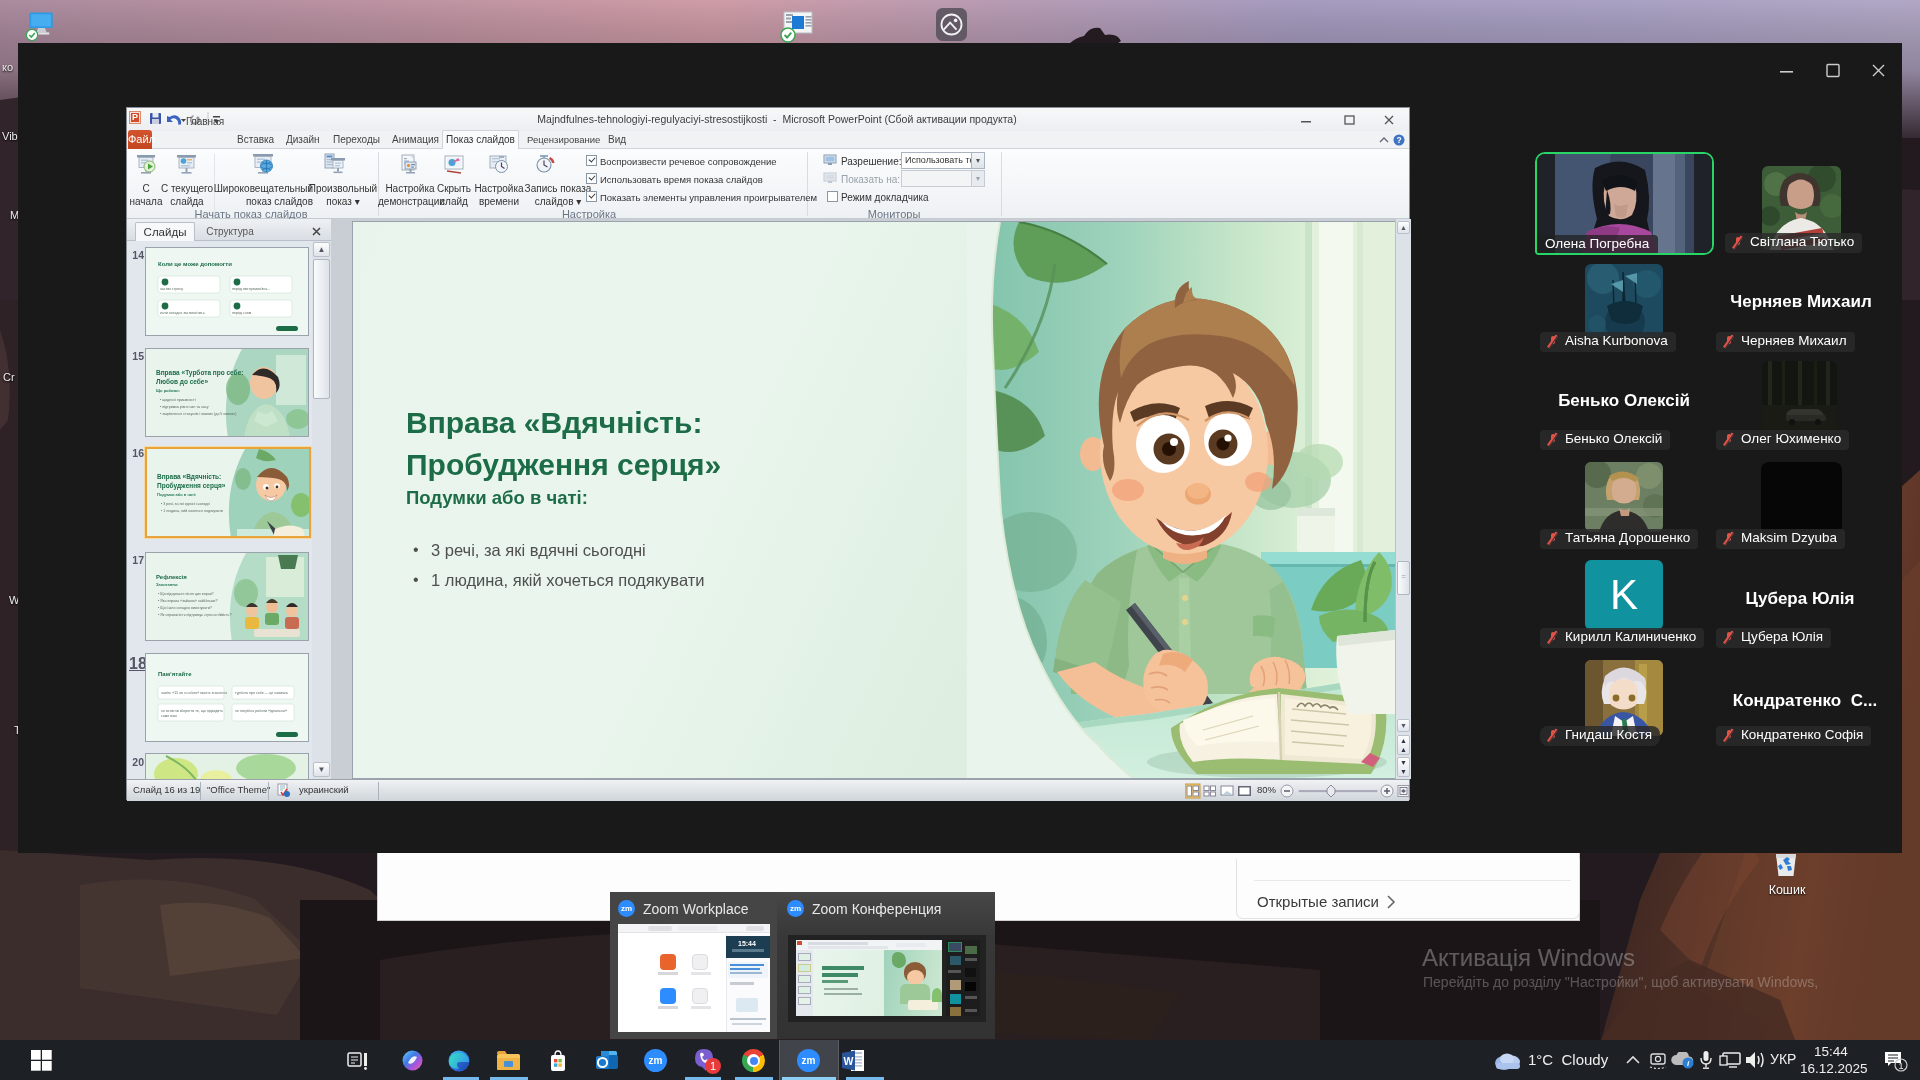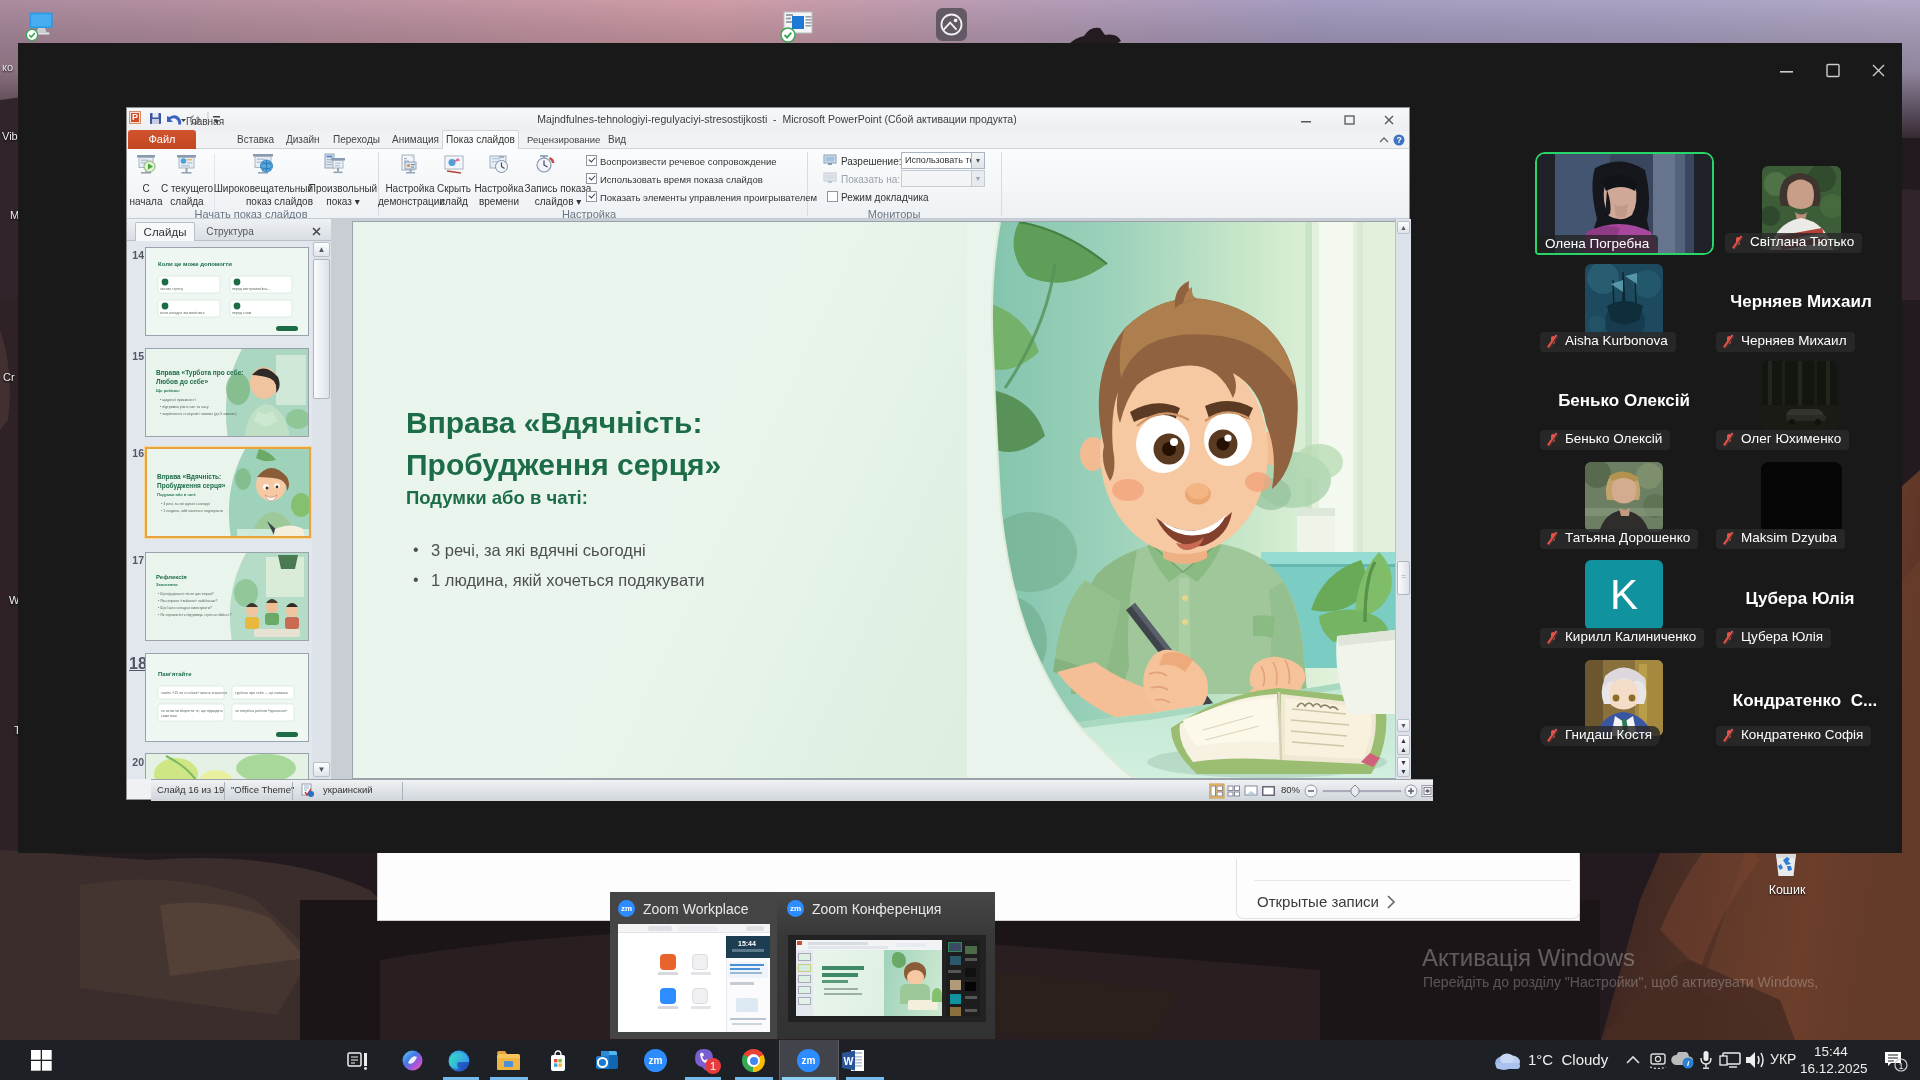--- a/index.html
+++ b/index.html
@@ -265,21 +265,21 @@
       <path d="M66,5 l7,0 l0,1.5 l-7,0 Z M66.5,9 l6,0 l-3,3.5 Z" fill="#444"></path>
     </svg>
     <div class="abs" style="left:340px;top:5px;width:620px;text-align:center;font-size:10.5px;color:#3c3c3c;white-space:nowrap;">Majndfulnes-tehnologiyi-regulyaciyi-stresostijkosti&nbsp; -&nbsp; Microsoft PowerPoint (Сбой активации продукта)</div>
     <svg class="abs" style="left:1170px;top:5px" width="100" height="14" viewBox="0 0 100 14">
       <rect x="4" y="8" width="10" height="1.5" fill="#555"></rect>
       <rect x="48" y="3" width="9" height="8" fill="none" stroke="#555" stroke-width="1.3"></rect>
       <path d="M88,3 l8,8 M96,3 l-8,8" stroke="#555" stroke-width="1.3"></path>
     </svg>
 
     <div class="abs" style="left:0px;top:23px;width:1282px;height:18px;background:#f0f2f4;border-bottom:1px solid #cfd4da;"></div>
-    <div class="abs" style="left:1px;top:22px;width:68px;height:19px;background:linear-gradient(#d2542e,#c2461f);border-radius:3px 3px 0 0;color:#fff;text-align:center;line-height:19px;font-size:11px;">Файл</div>
+    <div class="abs" style="left:1px;top:22px;width:24px;height:19px;background:linear-gradient(#d2542e,#c2461f);border-radius:3px 3px 0 0;color:#fff;text-align:center;line-height:19px;font-size:11px;">Файл</div>
     <div class="abs" style="left:59px;top:8px;color:#444;">Главная</div>
     <div class="abs" style="left:110px;top:26px;color:#444;">Вставка</div>
     <div class="abs" style="left:159px;top:26px;color:#444;">Дизайн</div>
     <div class="abs" style="left:206px;top:26px;color:#444;">Переходы</div>
     <div class="abs" style="left:265px;top:26px;color:#444;">Анимация</div>
     <div class="abs" style="left:315px;top:22px;width:77px;height:19px;background:#fafbfc;border:1px solid #cfd4da;border-bottom:none;border-radius:2px 2px 0 0;text-align:center;line-height:18px;font-size:10px;white-space:nowrap;">Показ слайдов</div>
     <div class="abs" style="left:400px;top:26px;color:#444;font-size:9.5px;">Рецензирование</div>
     <div class="abs" style="left:481px;top:26px;color:#444;">Вид</div>
 
     <div class="abs" style="left:0px;top:41px;width:1282px;height:70px;background:linear-gradient(#fbfcfd,#eef1f4);border-bottom:1px solid #c6cbd2;"></div>
@@ -700,21 +700,21 @@
     </div>
 
     <div class="abs" style="left:1268px;top:111px;width:16px;height:560px;background:#dde2e8;border-left:1px solid #b9c0c9;">
       <div class="abs" style="left:1px;top:2px;width:13px;height:13px;background:linear-gradient(#fdfdfe,#dfe4ea);border:1px solid #b9c0c9;border-radius:2px;text-align:center;font-size:7px;color:#556;line-height:12px;">▲</div>
       <div class="abs" style="left:1px;top:342px;width:13px;height:34px;background:linear-gradient(90deg,#fafbfc,#dde2e9);border:1px solid #aeb6c0;border-radius:2px;text-align:center;color:#99a;font-size:8px;line-height:30px;">=</div>
       <div class="abs" style="left:1px;top:500px;width:13px;height:13px;background:linear-gradient(#fdfdfe,#dfe4ea);border:1px solid #b9c0c9;border-radius:2px;text-align:center;font-size:7px;color:#556;line-height:12px;">▼</div>
       <div class="abs" style="left:1px;top:516px;width:13px;height:20px;background:linear-gradient(#fdfdfe,#dfe4ea);border:1px solid #b9c0c9;border-radius:2px;text-align:center;font-size:7px;color:#334;line-height:9px;">▲<br>▲</div>
       <div class="abs" style="left:1px;top:538px;width:13px;height:20px;background:linear-gradient(#fdfdfe,#dfe4ea);border:1px solid #b9c0c9;border-radius:2px;text-align:center;font-size:7px;color:#334;line-height:9px;">▼<br>▼</div>
     </div>
 
-    <div class="abs" style="left:0px;top:671px;width:1282px;height:22px;background:linear-gradient(#f0f2f4,#cfd5db);border-top:1px solid #9aa2ab;font-size:9.5px;color:#333;margin-left:24px;">
+    <div class="abs" style="left:0px;top:671px;width:1282px;height:22px;background:linear-gradient(#f0f2f4,#cfd5db);border-top:1px solid #9aa2ab;font-size:9.5px;color:#333;">
       <div class="abs" style="left:6px;top:4px;">Слайд 16 из 19</div>
       <div class="abs" style="left:73px;top:2px;width:1px;height:18px;background:#aab2bb;"></div>
       <div class="abs" style="left:80px;top:4px;">"Office Theme"</div>
       <div class="abs" style="left:141px;top:2px;width:1px;height:18px;background:#aab2bb;"></div>
       <svg class="abs" style="left:149px;top:3px" width="15" height="15" viewBox="0 0 15 15">
             <rect x="2" y="1" width="9" height="11" fill="#fff" stroke="#99a"></rect>
             <path d="M4,3 l5,0 M4,5 l5,0 M4,7 l3,0" stroke="#8ab" stroke-width="0.9"></path>
             <path d="M5,9 l2,3 l4,-6" stroke="#c33" stroke-width="1.4" fill="none"></path>
             <circle cx="11" cy="11" r="3" fill="#2a6fc0"></circle>
           </svg>

